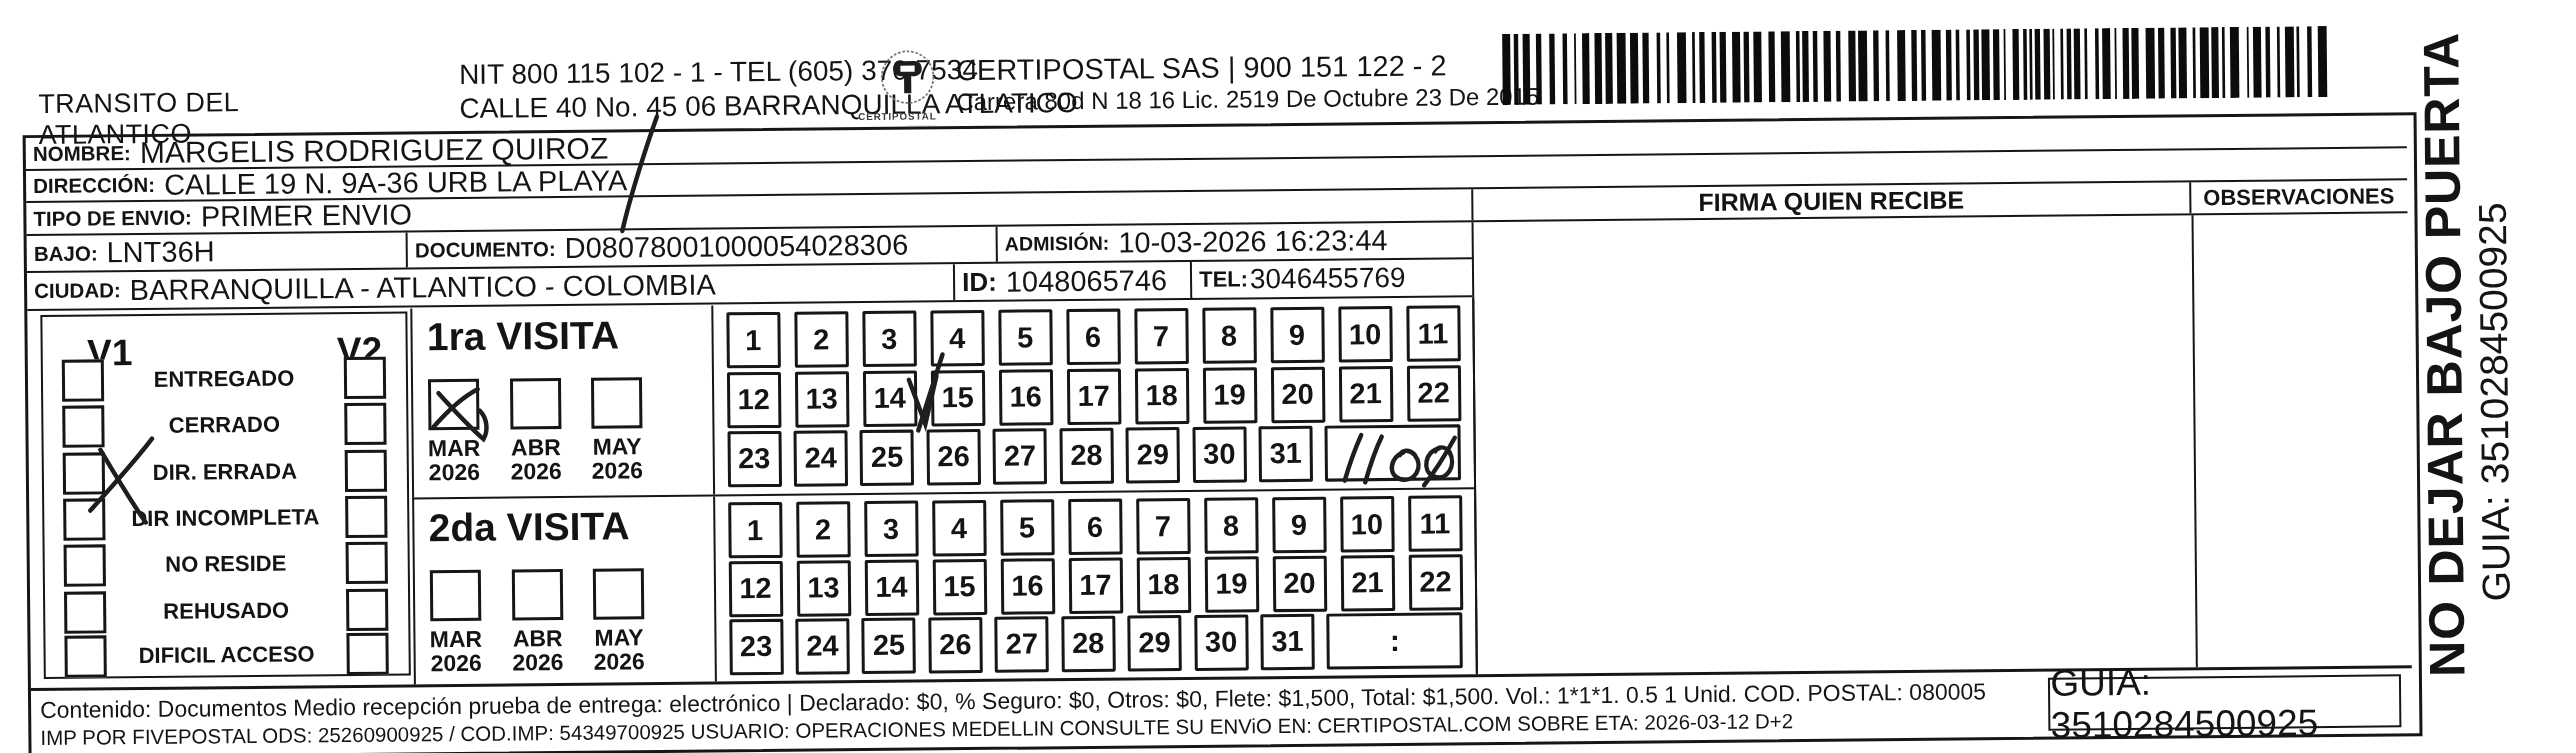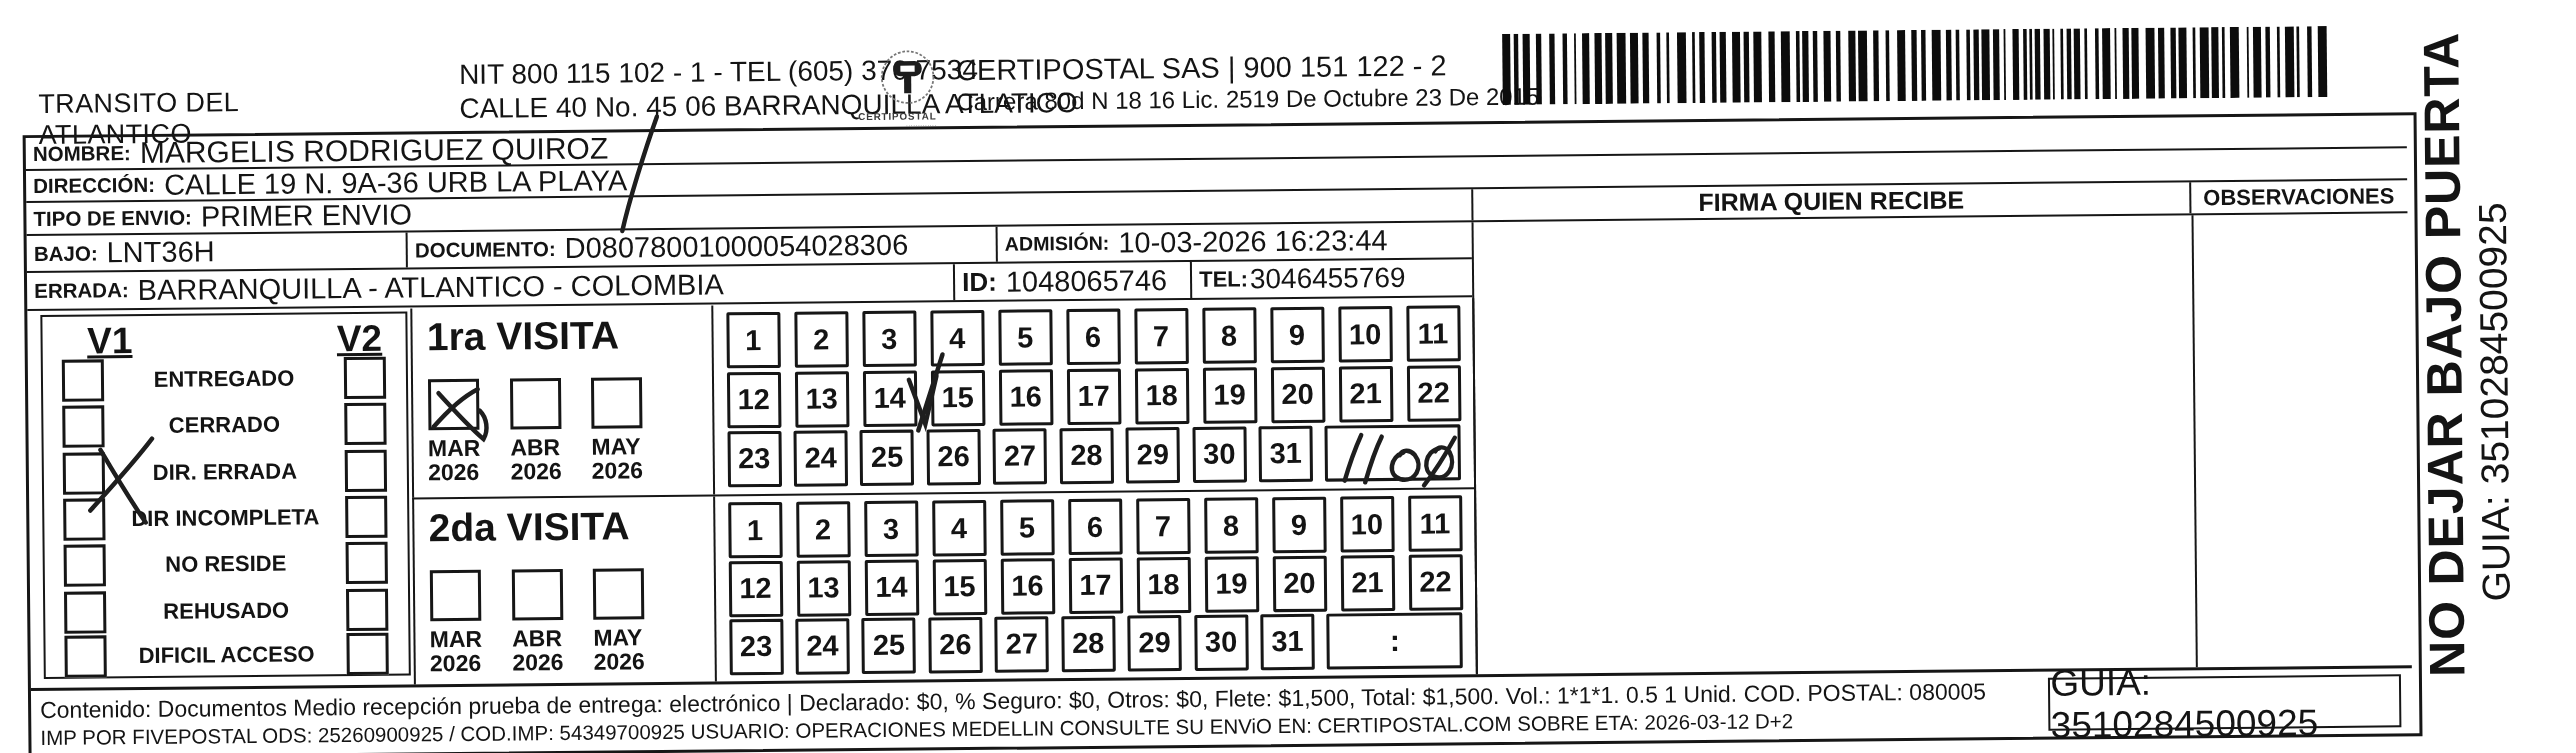--- a/index.html
+++ b/index.html
@@ -38,32 +38,32 @@
   .row-ciudad{top:135px;width:1445px;height:38px;}
   .ivl{position:absolute;top:0;bottom:0;display:flex;align-items:center;box-sizing:border-box;}
 
   
   .sig-area{left:1445px;top:98px;width:936px;height:452px;border-left:2.7px solid #161616;}
   .obs-div{position:absolute;left:718px;top:0;bottom:0;border-left:2.7px solid #161616;}
 
   
   .visits{left:0;top:174px;width:1445px;height:376px;border-right:2.7px solid #161616;}
   .vpanel{position:absolute;left:12.5px;top:2.7px;width:367px;height:364px;border:2.7px solid #161616;box-sizing:border-box;}
-  .vtitle{position:absolute;top:4px;font-weight:bold;font-size:37px;text-decoration:underline;}
+  .vtitle{position:absolute;top:16px;font-weight:bold;font-size:37px;}
   .vrow{position:absolute;left:0;right:0;display:flex;align-items:center;justify-content:space-between;padding:0 19.6px;height:46px;}
   .cbox{width:36px;height:36px;border:3.6px solid #161616;box-sizing:content-box;background:#fff;}
   .vopt{font-weight:bold;font-size:22px;}
   .vsec{position:absolute;left:383px;width:1062px;height:189px;border-left:2.7px solid #161616;box-sizing:border-box;}
   .vsec2{top:189px;border-top:2.7px solid #161616;height:187px;}
   .vlabel{position:absolute;left:0;top:0;bottom:0;width:301px;border-right:2.7px solid #161616;box-sizing:border-box;padding:7.1px 0 0 14.3px;}
   .vname{font-weight:bold;font-size:39px;}
   .months{display:flex;gap:30px;margin-top:19.6px;}
   .mcol{display:flex;flex-direction:column;align-items:center;gap:6.2px;}
   .mbox{width:45px;height:45px;border:3.6px solid #161616;background:#fff;}
-  .mlab{font-weight:bold;font-size:23px;line-height:24px;text-align:left;white-space:pre-line;}
+  .mlab{font-weight:bold;font-size:23px;line-height:24px;text-align:center;white-space:pre-line;}
   .vgrid{position:absolute;left:301px;top:0;right:0;bottom:0;display:flex;flex-direction:column;justify-content:space-evenly;padding:3.6px 12.5px;box-sizing:border-box;}
   .day-row{display:flex;justify-content:space-between;align-items:center;}
   .day-box{width:48px;height:50px;border:3.6px solid #161616;border-radius:1.8px;display:flex;align-items:center;justify-content:center;font-weight:bold;font-size:29px;background:#fff;box-sizing:content-box;}
   .day-box.wide{width:130px;font-size:30px;font-weight:bold;}
 
   
   .footer{left:0;top:550px;width:2381px;height:65px;border-top:3.6px solid #161616;box-sizing:border-box;}
   .ftext{position:absolute;left:0;top:0;bottom:0;width:2016px;padding:4.5px 0 0 9px;box-sizing:border-box;}
   .f1{font-size:23px;line-height:29px;white-space:nowrap;}
   .f2{font-size:20.5px;line-height:26px;white-space:nowrap;}
@@ -216,21 +216,21 @@
         <span class="fval">D08078001000054028306</span>
       </div>
       <div class="ivl" style="left:971px;width:474px;">
         <span class="flabel" style="font-size:19.6px">ADMISIÓN:</span>
         <span class="fval">10-03-2026 16:23:44</span>
       </div>
     </div>
 
     <div class="row row-ciudad bb">
       <div class="ivl br" style="left:0;width:928px;">
-        <span class="flabel">ERRADA:</span>
+        <span class="flabel">CIUDAD:</span>
         <span class="fval">BARRANQUILLA - ATLANTICO - COLOMBIA</span>
       </div>
       <div class="ivl br" style="left:928px;width:237px;">
         <span class="flabel" style="font-size:26px">ID:</span>
         <span class="fval">1048065746</span>
       </div>
       <div class="ivl" style="left:1165px;width:280px;">
         <span class="flabel" style="font-size:22px;padding-right:1.8px">TEL:</span>
         <span class="fval" style="font-size:28px">3046455769</span>
       </div>

